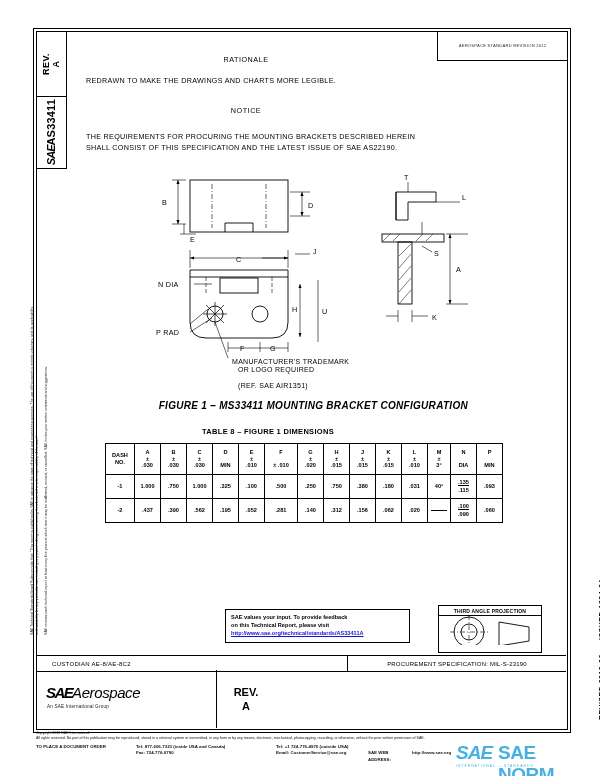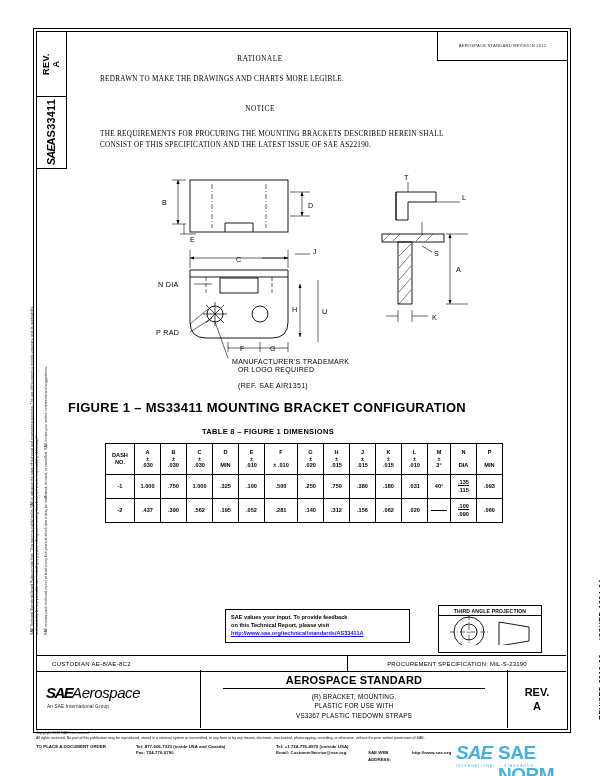--- a/index.html
+++ b/index.html
@@ -33,28 +33,28 @@
   .rm2{position:absolute;right:2px;top:600px;width:120px;height:16px;
        transform-origin:100% 0;transform:rotate(-90deg);
        font-size:7px;font-weight:bold;letter-spacing:.5px;white-space:nowrap;}
 
   
   .revstamp{position:absolute;left:437px;top:31px;width:129px;height:29px;border-left:1px solid #000;border-bottom:1px solid #000;
             display:flex;align-items:center;justify-content:center;}
   .revstamp span{font-size:4.2px;line-height:1.35;text-align:center;letter-spacing:.2px;color:#333;}
 
   
-  .content{position:absolute;left:76px;top:33px;width:368px;font-family:Liberation Serif, serif;}
+  .content{position:absolute;left:62px;top:33px;width:368px;}
   .ctr{text-align:center;}
   .h{font-size:7.2px;letter-spacing:.55px;margin:0;}
   .body-t{font-size:7.2px;letter-spacing:.3px;line-height:1.55;margin:0;padding-left:24px;}
 
   
   .draw{position:absolute;left:150px;top:172px;width:360px;height:205px;}
-  .figcap{position:absolute;left:68px;top:400px;width:400px;text-align:left;font-size:13px;font-weight:bold;letter-spacing:.3px;}
+  .figcap{position:absolute;left:68px;top:400px;width:400px;text-align:right;font-size:10px;font-weight:bold;letter-spacing:.3px;font-style:italic;}
   .tabcap{position:absolute;left:68px;top:427px;width:400px;text-align:center;font-size:7.5px;font-weight:bold;letter-spacing:.3px;}
 
   
   .dimtable{position:absolute;left:105px;top:443px;border-collapse:collapse;font-size:5.6px;}
   .dimtable td{border:0.8px solid #000;text-align:center;vertical-align:middle;padding:0;
                line-height:1.25;font-weight:bold;}
   .dimtable .hd{height:30px;width:25px;}
   .dimtable .dash{width:28px;}
   .dimtable .rw td{height:23px;}
   .frac{display:inline-block;line-height:1.15;}
@@ -73,21 +73,21 @@
 
   
   .custrow{position:absolute;left:36px;top:655px;width:530px;height:15px;border-top:1px solid #000;border-bottom:1.2px solid #000;}
   .custrow .c1{position:absolute;left:0;top:0;width:312px;height:100%;border-right:1.2px solid #000;
                display:flex;align-items:center;padding-left:16px;box-sizing:border-box;font-size:6px;letter-spacing:.3px;}
   .custrow .c2{position:absolute;left:312px;top:0;right:0;height:100%;
                display:flex;align-items:center;justify-content:center;font-size:6px;letter-spacing:.2px;}
 
   
   .titleblock{position:absolute;left:36px;top:670px;width:530px;height:58px;display:flex;}
-  .tb-logo{width:164px;border-right:1.2px solid #000;position:relative;}
+  .tb-logo{width:164px;border-right:1.2px solid #000;position:relative;padding-left:16px;}
   .tb-mid{flex:1;border-right:1.2px solid #000;display:flex;flex-direction:column;}
   .tb-mid .as{text-align:center;font-size:11px;font-weight:bold;letter-spacing:.2px;padding:4px 0 2px;
               border-bottom:1.2px solid #000;margin:0 22px;}
   .tb-mid .sub{text-align:center;font-size:6.4px;line-height:1.45;padding-top:3px;letter-spacing:.2px;}
   .tb-num{width:105px;border-right:1.2px solid #000;padding:9px 0 0 8px;box-sizing:border-box;}
   .tb-num .n{font-size:10px;font-weight:bold;letter-spacing:.2px;}
   .tb-num .s{font-size:7.5px;letter-spacing:.3px;margin-top:7px;}
   .tb-rev{width:58px;display:flex;flex-direction:column;align-items:center;justify-content:center;
           font-size:11px;font-weight:bold;line-height:1.3;}
   .saelogo{font-size:15px;font-weight:bold;font-style:italic;letter-spacing:-1.6px;}
@@ -430,28 +430,20 @@
   <div class="custrow">
     <div class="c1">CUSTODIAN  AE-8/AE-8C2</div>
     <div class="c2">PROCUREMENT SPECIFICATION: MIL-S-23190</div>
   </div>
 
   <div class="titleblock">
     <div class="tb-logo">
       <div class="l1"><span class="saelogo">SAE</span><span class="saeword">Aerospace</span></div>
       <div class="l2">An SAE International Group</div>
     </div>
-    <div class="tb-mid">
-      <div class="as">AEROSPACE STANDARD</div>
-      <div class="sub">
-        <div>(R) BRACKET, MOUNTING,</div>
-        <div>PLASTIC FOR USE WITH</div>
-        <div>VS3367 PLASTIC TIEDOWN STRAPS</div>
-      </div>
-    </div>
     <div class="tb-rev">
       <span>REV.</span>
       <span>A</span>
     </div>
   </div>
 
   <div class="footer">
     <div>Copyright 2012 SAE International</div>
     <div>All rights reserved.  No part of this publication may be reproduced, stored in a retrieval system or transmitted, in any form or by any means, electronic, mechanical, photocopying, recording, or otherwise, without the prior written permission of SAE.</div>
     <div class="r2">

